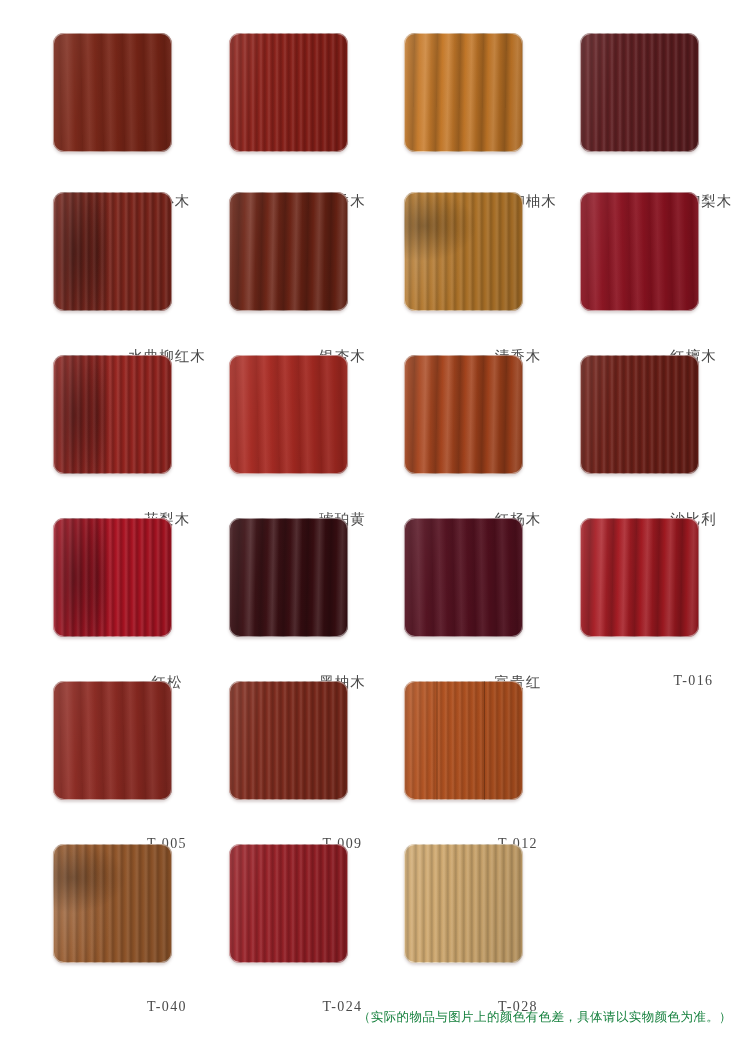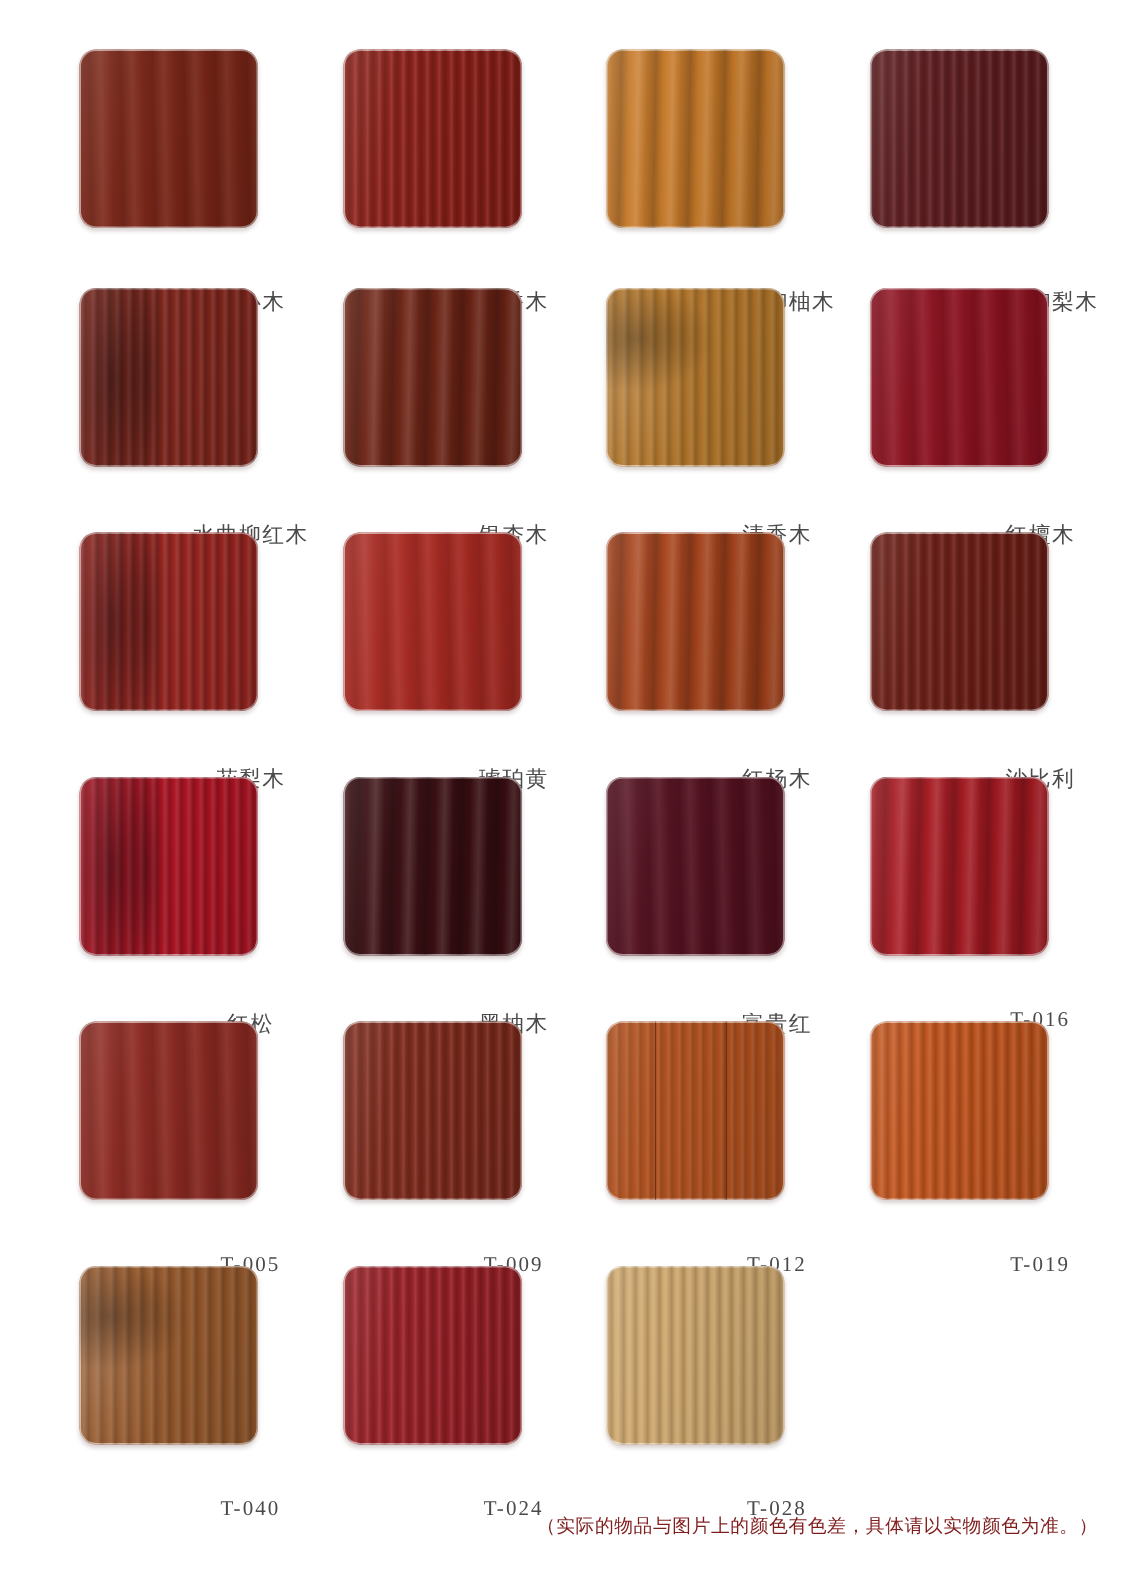--- a/index.html
+++ b/index.html
@@ -126,21 +126,21 @@
   .row:not(:first-child) .label { top: 155px; }
   .label.code {
     font-size: 14px;
     letter-spacing: 1.4px;
   }
   #footnote {
     position: absolute;
     right: 18px;
     bottom: 24px;
     font-size: 12.5px;
-    color: #7f1d1d;
+    color: #15803d;
     letter-spacing: 0.4px;
     white-space: nowrap;
     font-family: "Liberation Sans", "DejaVu Sans", sans-serif;
   }
 </style>
 </head>
 <body>
 
 <div id="page">
   <div id="grid">
@@ -317,29 +317,20 @@
         </div>
         <div class="cell">
           <div class="swatch-wrap">
             <div class="swatch" style="background: rgb(177, 81, 31);">
               <div class="grain g-plank"></div>
               <div class="sheen"></div>
             </div>
             <div class="label code">T-012</div>
           </div>
         </div>
-        <div class="cell">
-          <div class="swatch-wrap">
-            <div class="swatch" style="background: rgb(194, 85, 30);">
-              <div class="grain g-fine"></div>
-              <div class="sheen"></div>
-            </div>
-            <div class="label code">T-019</div>
-          </div>
-        </div>
       </div>
       <div class="row">
         <div class="cell">
           <div class="swatch-wrap">
             <div class="swatch" style="background: rgb(148, 87, 42);">
               <div class="grain g-knot"></div>
               <div class="sheen"></div>
             </div>
             <div class="label code">T-040</div>
           </div>

